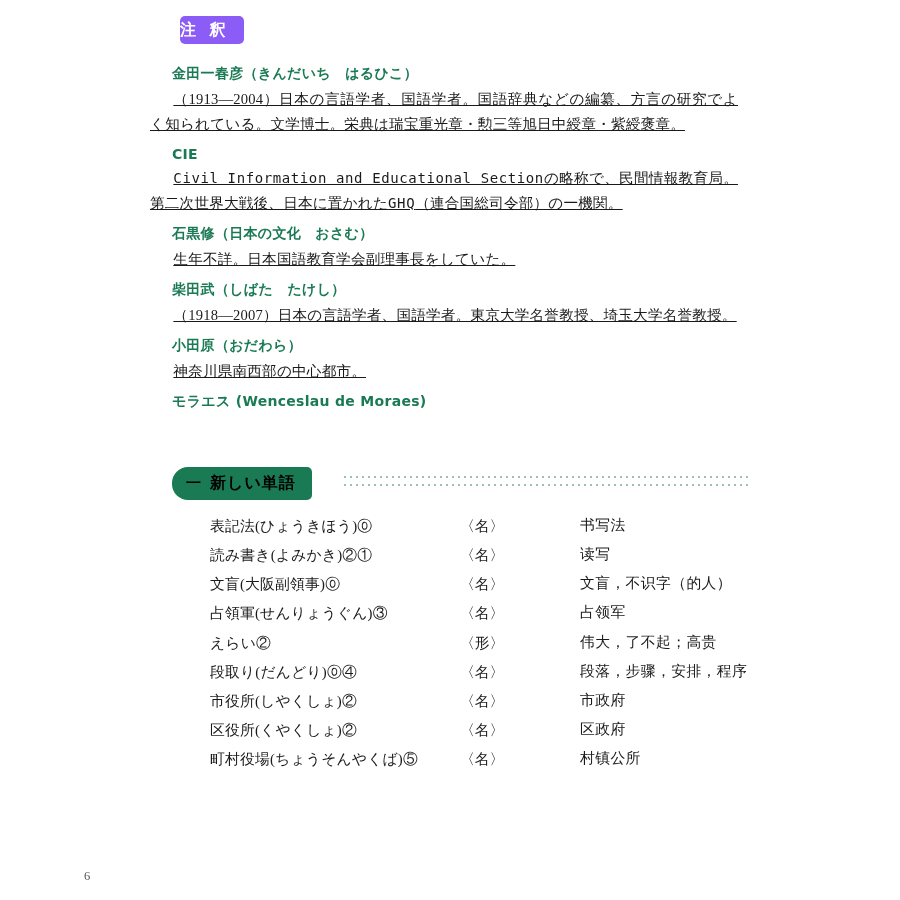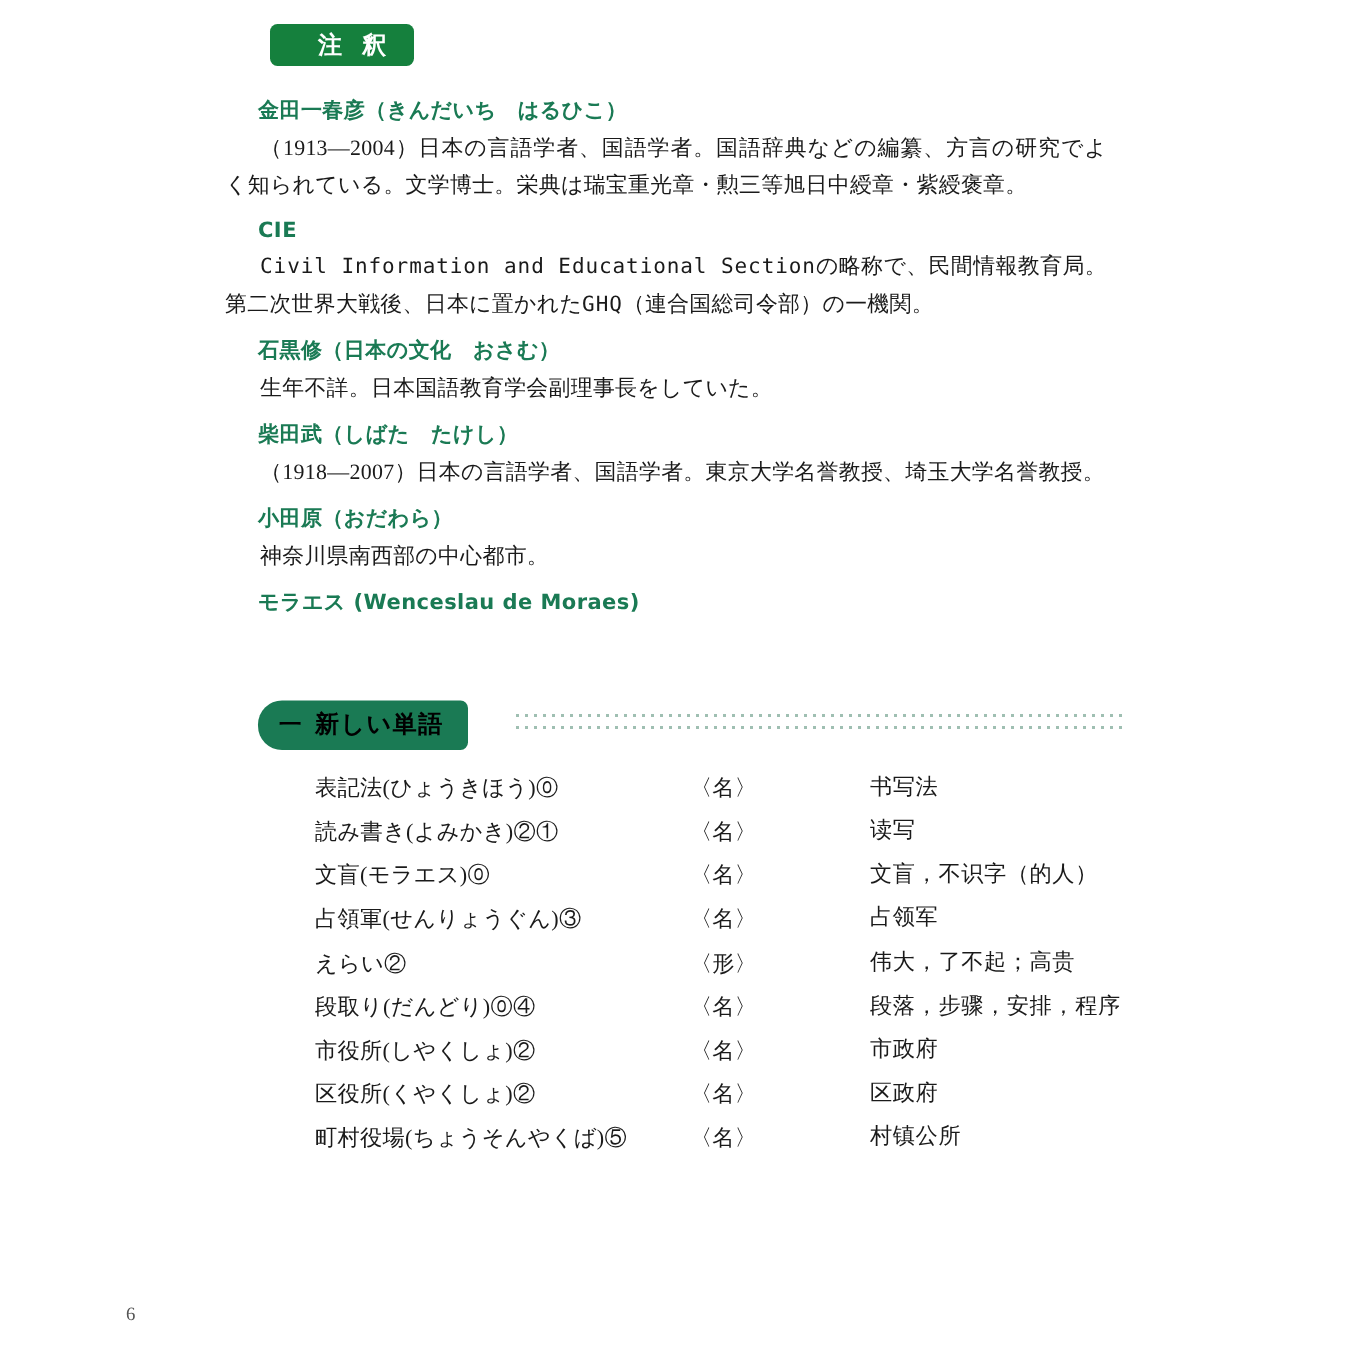--- a/index.html
+++ b/index.html
@@ -19,27 +19,27 @@
     position: relative;
     width: 900px;
     height: 900px;
     box-sizing: border-box;
     padding: 10px 150px 0 150px;
   }
 
   
   .badge-chuushaku {
     display: inline-block;
-    background: #15803d;
+    background: #8b5cf6;
     color: #ffffff;
     font-family: "DejaVu Sans", "Liberation Sans", sans-serif;
     font-weight: bold;
     font-size: 16px;
     letter-spacing: 4px;
-    padding: 5px 14px 5px 32px;
+    padding: 5px 14px 5px 0;
     border-radius: 5px;
     margin: 6px 0 12px 30px;
     line-height: 1.1;
   }
 
   
   .entry-term {
     color: #1a7a54;
     font-family: "DejaVu Sans", "Liberation Sans", sans-serif;
     font-weight: bold;
@@ -47,20 +47,21 @@
     margin: 9px 0 4px 22px;
     letter-spacing: 0.3px;
   }
   .entry-body {
     font-size: 14.6px;
     line-height: 1.72;
     text-align: justify;
     margin: 0 12px 2px 0;
     text-indent: 1.6em;
     letter-spacing: 0.2px;
+    text-decoration: underline;
   }
   .entry-body.mono-inline {
     letter-spacing: 0.2px;
   }
   .mono {
     font-family: "DejaVu Sans Mono", "Liberation Mono", monospace;
     font-size: 14px;
     letter-spacing: 0.6px;
   }
 
@@ -193,21 +194,21 @@
         <td class="col-word">表記法(ひょうきほう)⓪</td>
         <td class="col-pos">〈名〉</td>
         <td class="col-meaning">书写法</td>
       </tr>
       <tr>
         <td class="col-word">読み書き(よみかき)②①</td>
         <td class="col-pos">〈名〉</td>
         <td class="col-meaning">读写</td>
       </tr>
       <tr>
-        <td class="col-word">文盲(モラエス)⓪</td>
+        <td class="col-word">文盲(大阪副領事)⓪</td>
         <td class="col-pos">〈名〉</td>
         <td class="col-meaning">文盲，不识字（的人）</td>
       </tr>
       <tr>
         <td class="col-word">占領軍(せんりょうぐん)③</td>
         <td class="col-pos">〈名〉</td>
         <td class="col-meaning">占领军</td>
       </tr>
       <tr>
         <td class="col-word">えらい②</td>

